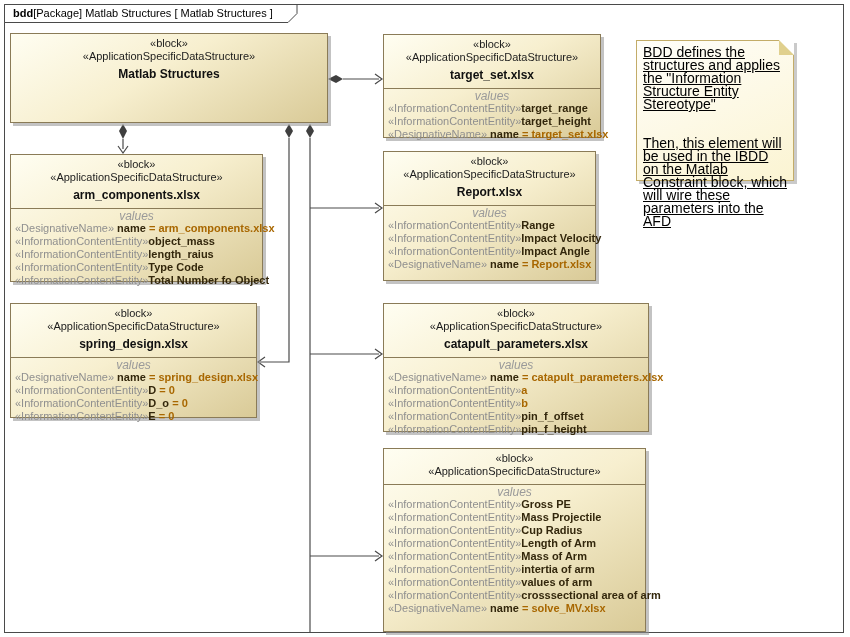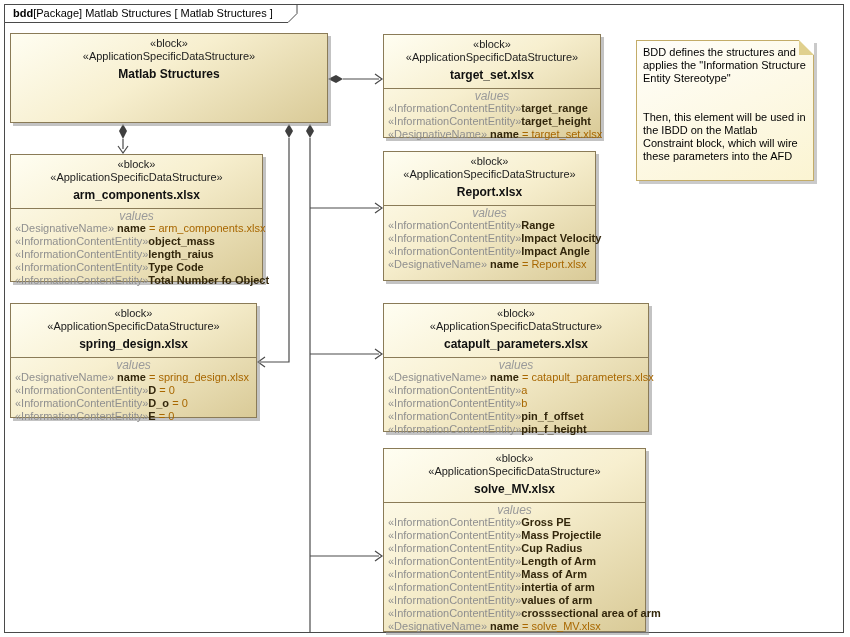--- a/index.html
+++ b/index.html
@@ -18,38 +18,38 @@
          border:1px solid #8a7b57;
          box-shadow:3px 3px 0 rgba(145,145,145,.55);}
   .block-header{text-align:center;padding:3px 2px 6px 2px;}
   .stereo{font-size:11px;line-height:13px;color:#1c1c1c;}
   .bname{font-size:12px;line-height:14px;font-weight:bold;color:#101010;margin-top:4px;}
   .vals{border-top:1px solid #8a7b57;padding:1px 2px 2px 2px;}
   .vlabel{text-align:center;font-size:12px;line-height:12px;font-style:italic;color:#9a9a9a;}
   .prow{font-size:11px;line-height:13px;white-space:nowrap;padding-left:2px;}
   .pst{color:#8f8f8f;}
   .pnm{color:#33270c;font-weight:bold;}
-  .pvl{color:#a86700;font-weight:normal;}
+  .pvl{color:#a86700;font-weight:bold;}
 
   
   #b-matlab  {left:10px;  top:33px;  width:318px; height:90px;}
   #b-arm     {left:10px;  top:154px; width:253px; height:128px;}
   #b-spring  {left:10px;  top:303px; width:247px; height:115px;}
   #b-target  {left:383px; top:34px;  width:218px; height:104px;}
   #b-report  {left:383px; top:151px; width:213px; height:130px;}
   #b-catapult{left:383px; top:303px; width:266px; height:129px;}
   #b-solve   {left:383px; top:448px; width:263px; height:184px;}
 
   
-  .note{position:absolute;z-index:2;left:636px;top:40px;width:178px;height:141px;
+  .note{position:absolute;z-index:2;left:636px;top:40px;width:158px;height:141px;
         box-sizing:border-box;padding:5px 6px;
         background:linear-gradient(155deg,#fffefa 0%,#fbf4d2 100%);
         border:1px solid #c3ac68;
         box-shadow:3px 3px 0 rgba(150,150,150,.5);
-        font-size:11px;line-height:13px;color:#000;}
+        font-size:14px;line-height:13px;color:#000;text-decoration:underline;}
   .note::before{content:"";position:absolute;top:-1px;right:-1px;width:0;height:0;
         border-style:solid;border-width:0 15px 15px 0;
         border-color:#ffffff #ffffff #e0d08e #e0d08e;}
   .note p{margin:0 0 26px 0;padding:0;}
 </style>
 </head>
 <body>
 
 <svg id="overlay" xmlns="http://www.w3.org/2000/svg">
   <rect x="4.5" y="4.5" width="839" height="628" fill="none" stroke="#4a4a4a" stroke-width="1"></rect>
@@ -187,21 +187,20 @@
         <div class="prow"><span class="pst">«InformationContentEntity»</span><span class="pnm">pin_f_offset</span></div>
         <div class="prow"><span class="pst">«InformationContentEntity»</span><span class="pnm">pin_f_height</span></div>
       </div>
   </div>
 </div>
 
 <div class="block" id="b-solve">
   <div class="block-header">
     <div class="stereo">«block»</div>
     <div class="stereo">«ApplicationSpecificDataStructure»</div>
-    <div class="bname">solve_MV.xlsx</div>
   </div>
   <div class="vals">
     <div class="vlabel">values</div>
     <div>
         <div class="prow"><span class="pst">«InformationContentEntity»</span><span class="pnm">Gross PE</span></div>
         <div class="prow"><span class="pst">«InformationContentEntity»</span><span class="pnm">Mass Projectile</span></div>
         <div class="prow"><span class="pst">«InformationContentEntity»</span><span class="pnm">Cup Radius</span></div>
         <div class="prow"><span class="pst">«InformationContentEntity»</span><span class="pnm">Length of Arm</span></div>
         <div class="prow"><span class="pst">«InformationContentEntity»</span><span class="pnm">Mass of Arm</span></div>
         <div class="prow"><span class="pst">«InformationContentEntity»</span><span class="pnm">intertia of arm</span></div>

